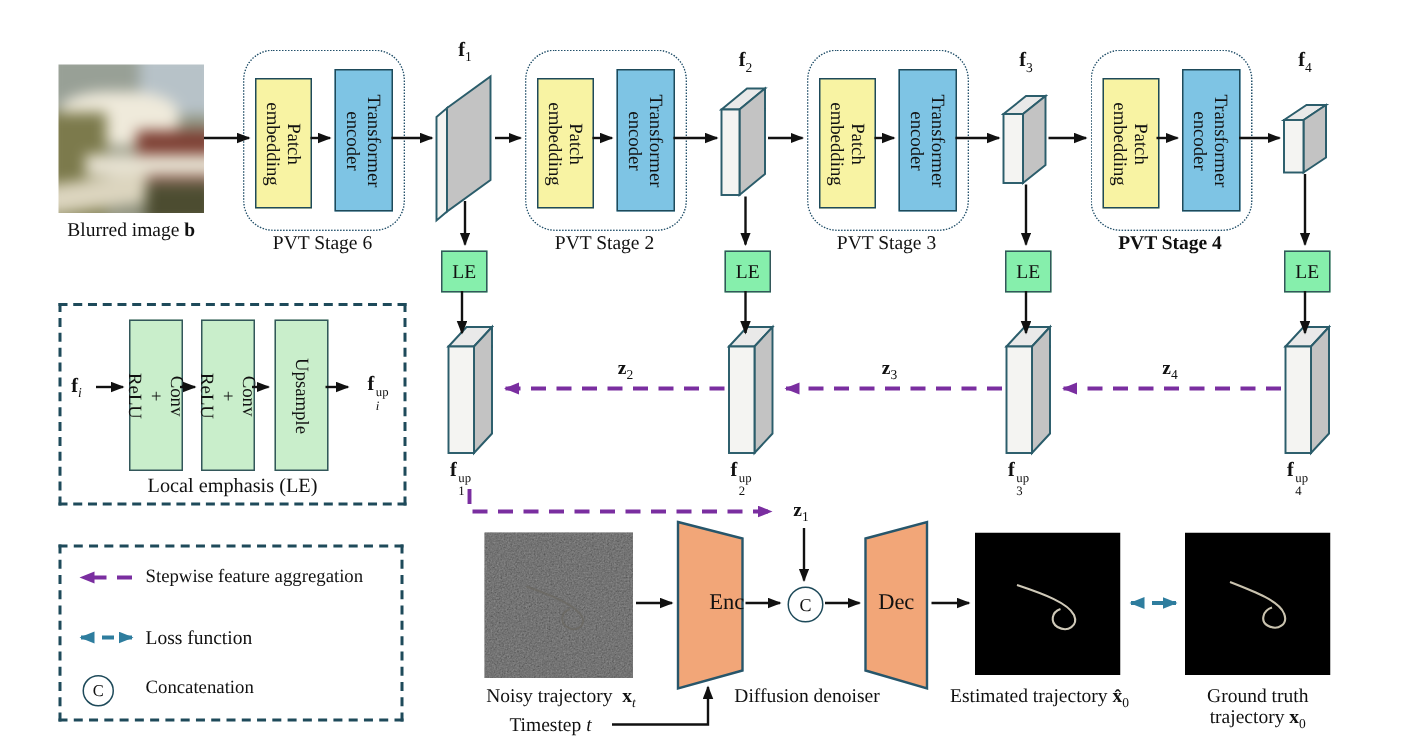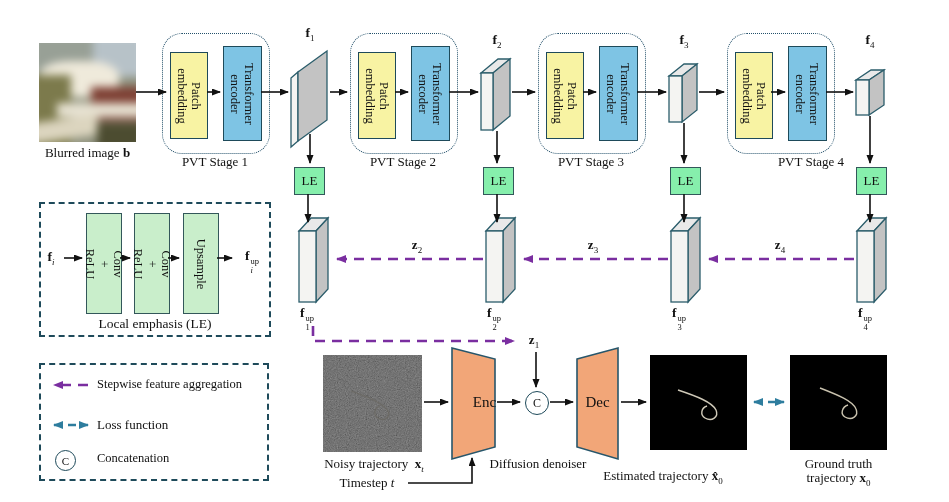--- a/index.html
+++ b/index.html
@@ -84,24 +84,24 @@
     </div>
   <div class="vbox ybox" style="left:735px;top:52px;">
       <div class="vtext" style="width:80px;">Patch
 embedding</div>
     </div>
   <div class="vbox bbox" style="left:788px;top:46px;">
       <div class="vtext" style="width:88px;">Transformer
 encoder</div>
     </div>
 
-  <div class="lbl" style="left:160px;top:155px;width:110px;">PVT Stage 1</div>
+  <div class="lbl" style="left:160px;top:155px;width:110px;">PVT Stage 6</div>
   <div class="lbl" style="left:348px;top:155px;width:110px;">PVT Stage 2</div>
   <div class="lbl" style="left:536px;top:155px;width:110px;">PVT Stage 3</div>
-  <div class="lbl" style="left:756px;top:155px;width:110px;">PVT Stage 4</div>
+  <div class="lbl" style="left:725px;top:155px;width:110px;font-weight:bold;">PVT Stage 4</div>
 
   <div class="lbl" style="left:295px;top:26px;width:30px;font-size:13.5px;"><span class="mb">f</span><sub class="sb">1</sub></div>
   <div class="lbl" style="left:482px;top:33px;width:30px;font-size:13.5px;"><span class="mb">f</span><sub class="sb">2</sub></div>
   <div class="lbl" style="left:669px;top:33px;width:30px;font-size:13.5px;"><span class="mb">f</span><sub class="sb">3</sub></div>
   <div class="lbl" style="left:855px;top:33px;width:30px;font-size:13.5px;"><span class="mb">f</span><sub class="sb">4</sub></div>
 
   <div class="le" style="left:294px;top:167px;">LE</div>
   <div class="le" style="left:483px;top:167px;">LE</div>
   <div class="le" style="left:670px;top:167px;">LE</div>
   <div class="le" style="left:856px;top:167px;">LE</div>
@@ -183,21 +183,21 @@
 
   <div class="lbl" style="left:308px;top:457px;width:132px;">
     <span>Noisy trajectory</span>&nbsp;
     <span class="mb">x</span><sub class="sb it">t</sub>
   </div>
   <div class="lbl" style="left:325px;top:476px;width:84px;">
     <span>Timestep</span>
     <span class="it">t</span>
   </div>
   <div class="lbl" style="left:477px;top:457px;width:122px;">Diffusion denoiser</div>
-  <div class="lbl" style="left:594px;top:457px;width:138px;margin-top:12px;">
+  <div class="lbl" style="left:624px;top:457px;width:138px;">
     <span>Estimated trajectory</span>
     <span class="mb">x̂</span><sub class="sb">0</sub>
   </div>
   <div class="lbl" style="left:790px;top:457px;width:97px;">Ground truth</div>
   <div class="lbl" style="left:790px;top:471px;width:97px;">
     <span>trajectory</span>
     <span class="mb">x</span><sub class="sb">0</sub>
   </div>
 
   <svg id="overlay" width="949" height="502">

